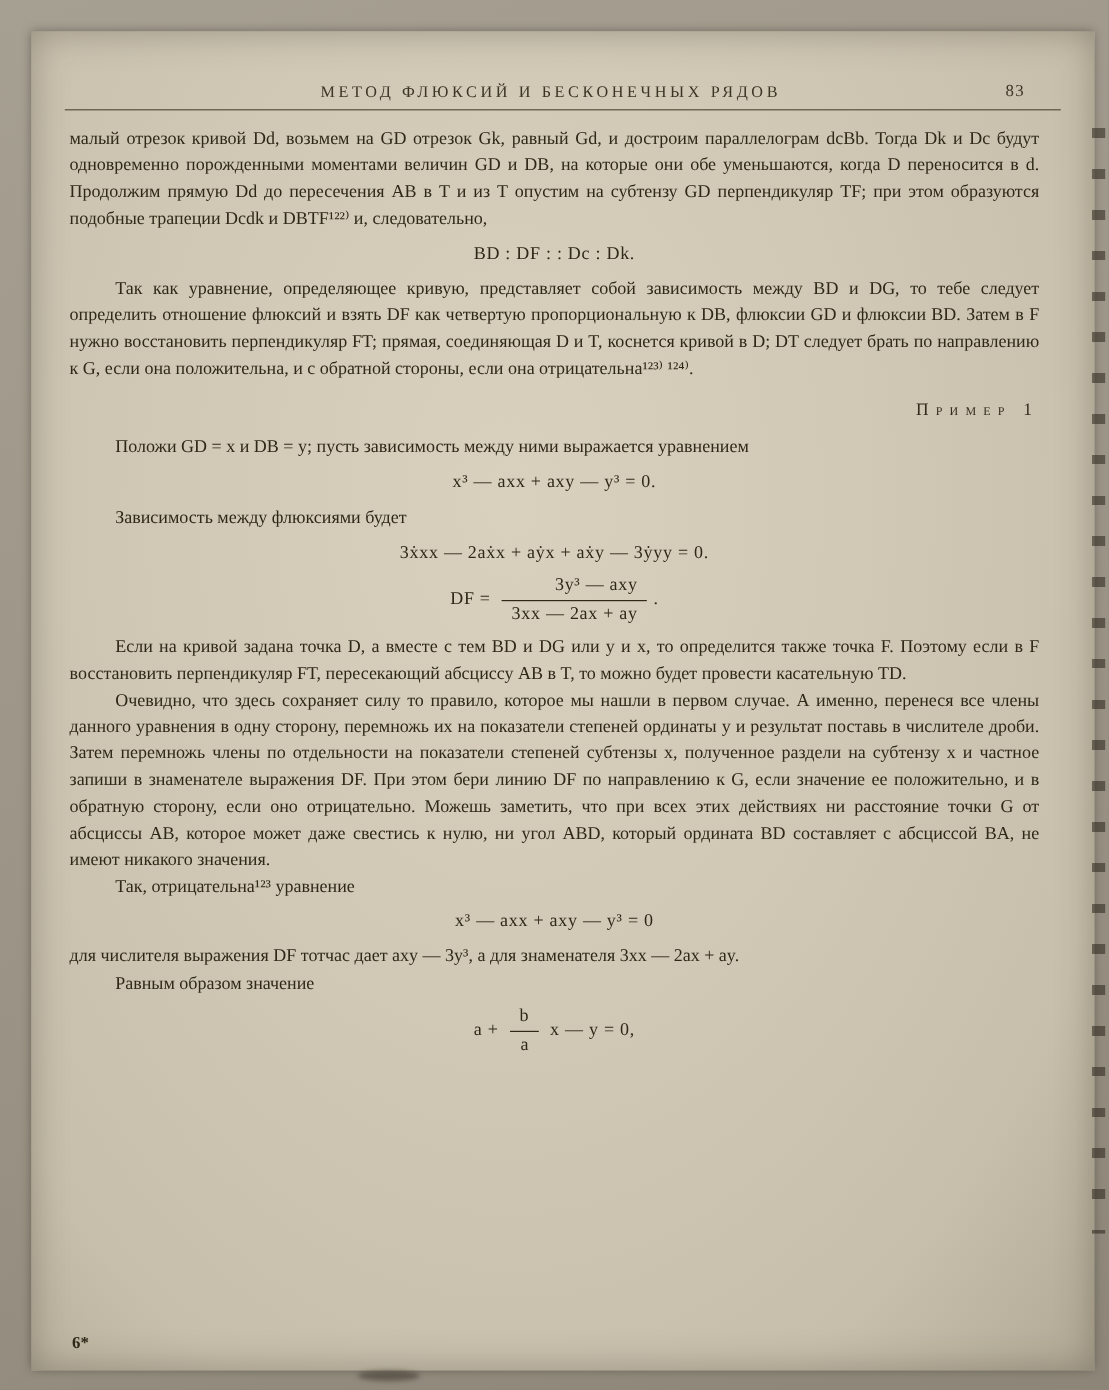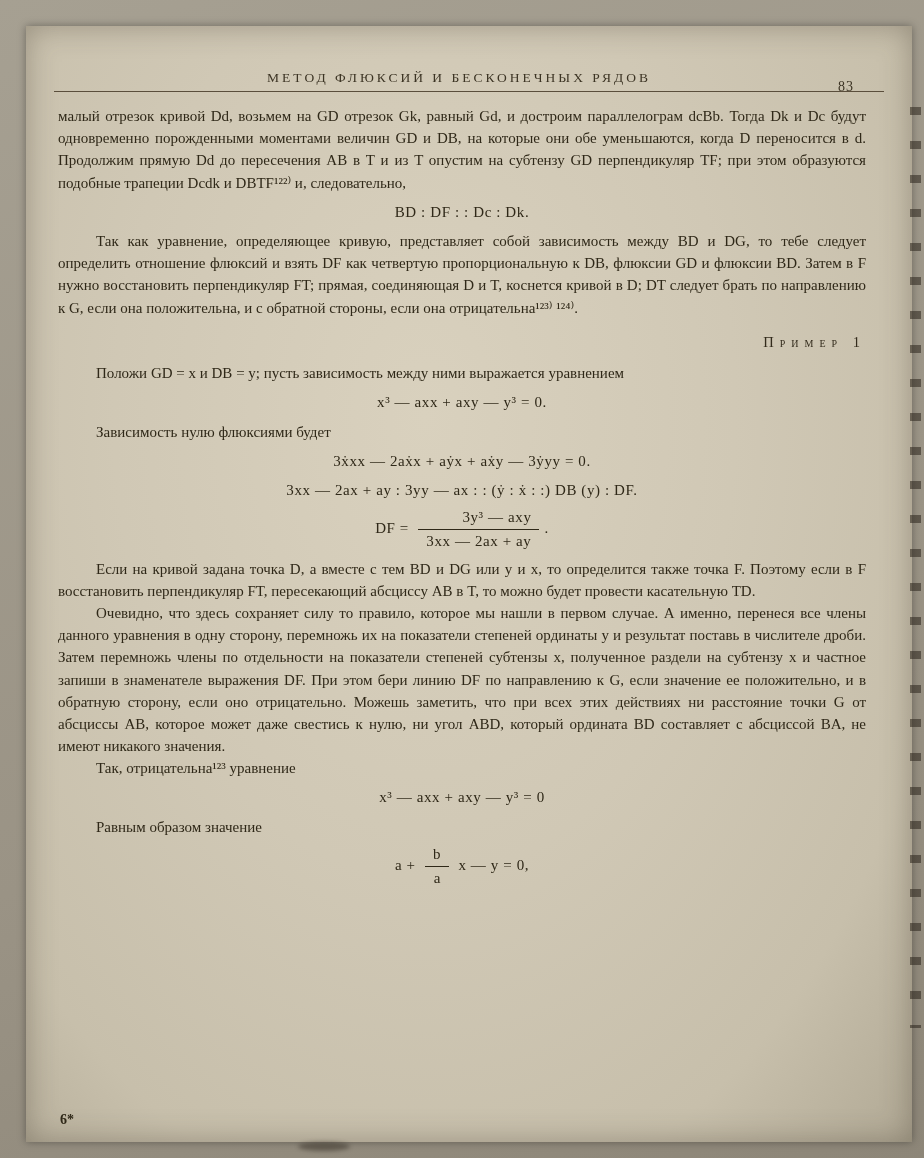--- a/index.html
+++ b/index.html
@@ -12,21 +12,21 @@
     position: relative; width: 924px; height: 1158px; overflow: hidden;
     background: linear-gradient(160deg, #a6a092 0%, #9a9385 60%, #8d8678 100%);
   }
   .page {
     position: absolute; left: 26px; top: 26px; right: 12px; bottom: 16px;
     background: radial-gradient(ellipse at 45% 35%, #d9d1be 0%, #d0c8b5 45%, #c7bfab 78%, #b1a995 100%);
     box-shadow: inset 0 0 30px rgba(60,52,40,0.35), 0 0 8px rgba(0,0,0,0.35);
   }
   .page-header { position: relative; margin: 42px 56px 0 36px; text-align: center; color: #3c3424; }
   .running-title { font-size: 13.5px; letter-spacing: 3px; }
-  .page-number { position: absolute; right: 2px; top: 1px; font-size: 14px; letter-spacing: 1px; margin-top: 10px; }
+  .page-number { position: absolute; right: 2px; top: 1px; font-size: 14px; letter-spacing: 1px; }
   .header-rule { margin: 5px 28px 0 28px; border-top: 1px solid #5a4e3c; height: 0; }
   .content { margin: 13px 46px 0 32px; color: #2f2818; font-size: 15px; line-height: 1.48; }
   .para { margin: 0; text-align: justify; text-indent: 38px; }
   .para.no-indent { text-indent: 0; }
   .formula { margin: 7px 0; text-align: center; letter-spacing: 0.6px; }
   .example-heading {
     margin: 13px 0 9px; text-align: right; font-weight: normal;
     font-size: 14.5px; letter-spacing: 6px; font-variant: small-caps; color: #332b1c;
   }
   .frac { display: inline-block; vertical-align: middle; text-align: right; margin: 0 5px; line-height: 1.25; }
@@ -63,44 +63,44 @@
       <div class="formula">BD : DF : : Dc : Dk.</div>
 
       <p class="para">Так как уравнение, определяющее кривую, представляет собой зависимость между BD и DG, то тебе следует определить отношение флюксий и взять DF как четвертую пропорциональную к DB, флюксии GD и флюксии BD. Затем в F нужно восстановить перпендикуляр FT; прямая, соединяющая D и T, коснется кривой в D; DT следует брать по направлению к G, если она положительна, и с обратной стороны, если она отрицательна¹²³⁾ ¹²⁴⁾.</p>
 
       <h2 class="example-heading">Пример 1</h2>
 
       <p class="para">Положи GD = x и DB = y; пусть зависимость между ними выражается уравнением</p>
 
       <div class="formula">x³ — axx + axy — y³ = 0.</div>
 
-      <p class="para">Зависимость нулю флюксиями будет</p>
+      <p class="para">Зависимость между флюксиями будет</p>
 
       <div class="formula">3ẋxx — 2aẋx + aẏx + aẋy — 3ẏyy = 0.</div>
 
 
-      <div class="formula">3xx — 2ax + ay : 3yy — ax : : (ẏ : ẋ : :) DB (y) : DF.</div>
 
 
       <div class="formula">
         <span>DF =</span>
         <span class="frac">
           <span class="num">3y³ — axy</span>
           <span class="den">3xx — 2ax + ay</span>
         </span><span>.</span>
       </div>
 
       <p class="para">Если на кривой задана точка D, а вместе с тем BD и DG или y и x, то определится также точка F. Поэтому если в F восстановить перпендикуляр FT, пересекающий абсциссу AB в T, то можно будет провести касательную TD.</p>
 
       <p class="para">Очевидно, что здесь сохраняет силу то правило, которое мы нашли в первом случае. А именно, перенеся все члены данного уравнения в одну сторону, перемножь их на показатели степеней ординаты y и результат поставь в числителе дроби. Затем перемножь члены по отдельности на показатели степеней субтензы x, полученное раздели на субтензу x и частное запиши в знаменателе выражения DF. При этом бери линию DF по направлению к G, если значение ее положительно, и в обратную сторону, если оно отрицательно. Можешь заметить, что при всех этих действиях ни расстояние точки G от абсциссы AB, которое может даже свестись к нулю, ни угол ABD, который ордината BD составляет с абсциссой BA, не имеют никакого значения.</p>
 
       <p class="para">Так, отрицательна¹²³ уравнение</p>
 
       <div class="formula">x³ — axx + axy — y³ = 0</div>
 
+      <p class="para no-indent">для числителя выражения DF тотчас дает axy — 3y³, а для знаменателя 3xx — 2ax + ay.</p>
 
       <p class="para">Равным образом значение</p>
 
       <div class="formula">
         <span>a +</span>
         <span class="frac">
           <span class="num">b</span>
           <span class="den">a</span>
         </span>
         <span>x — y = 0,</span>

